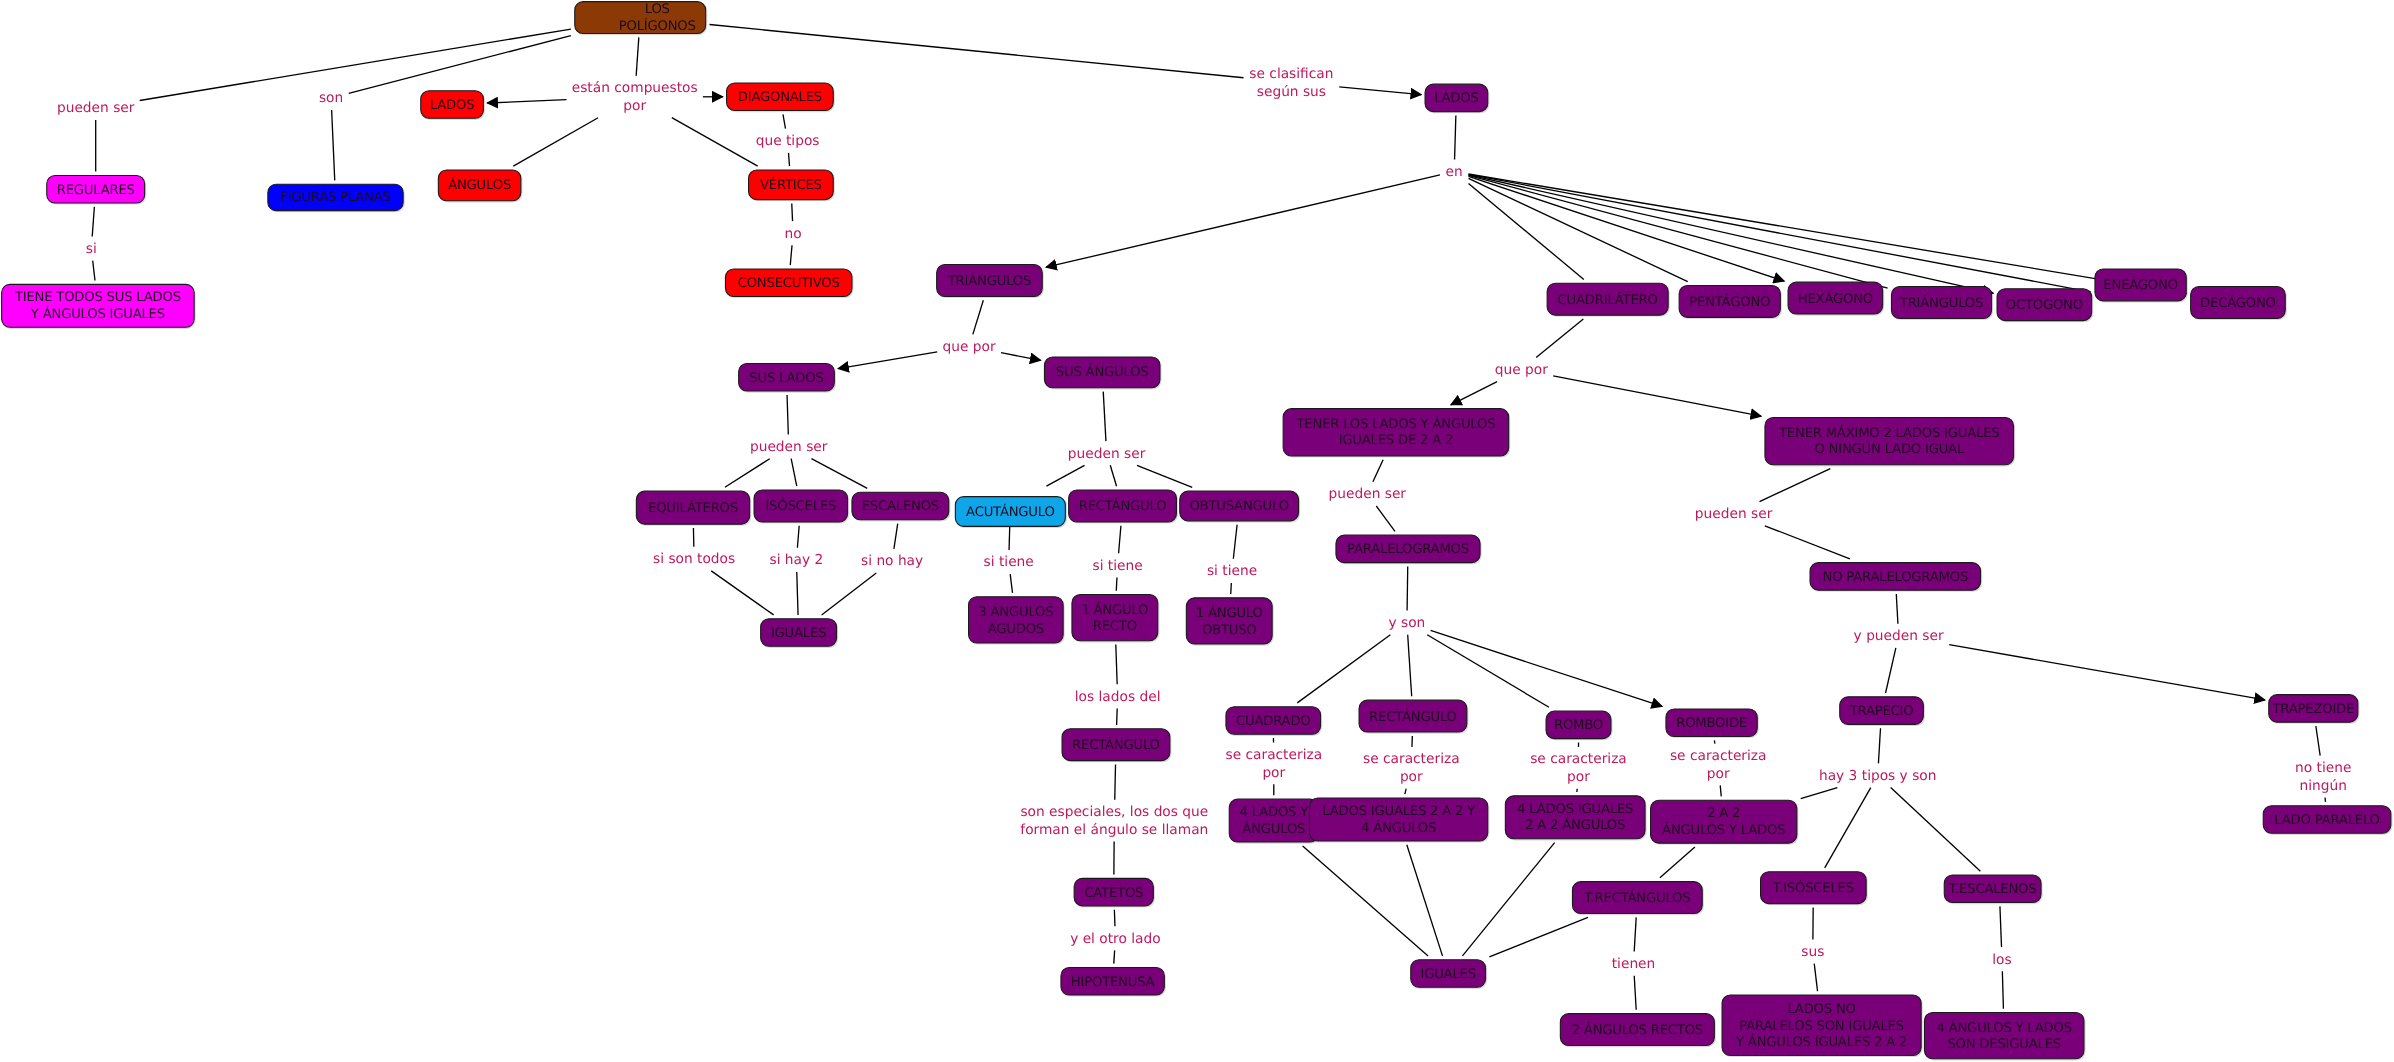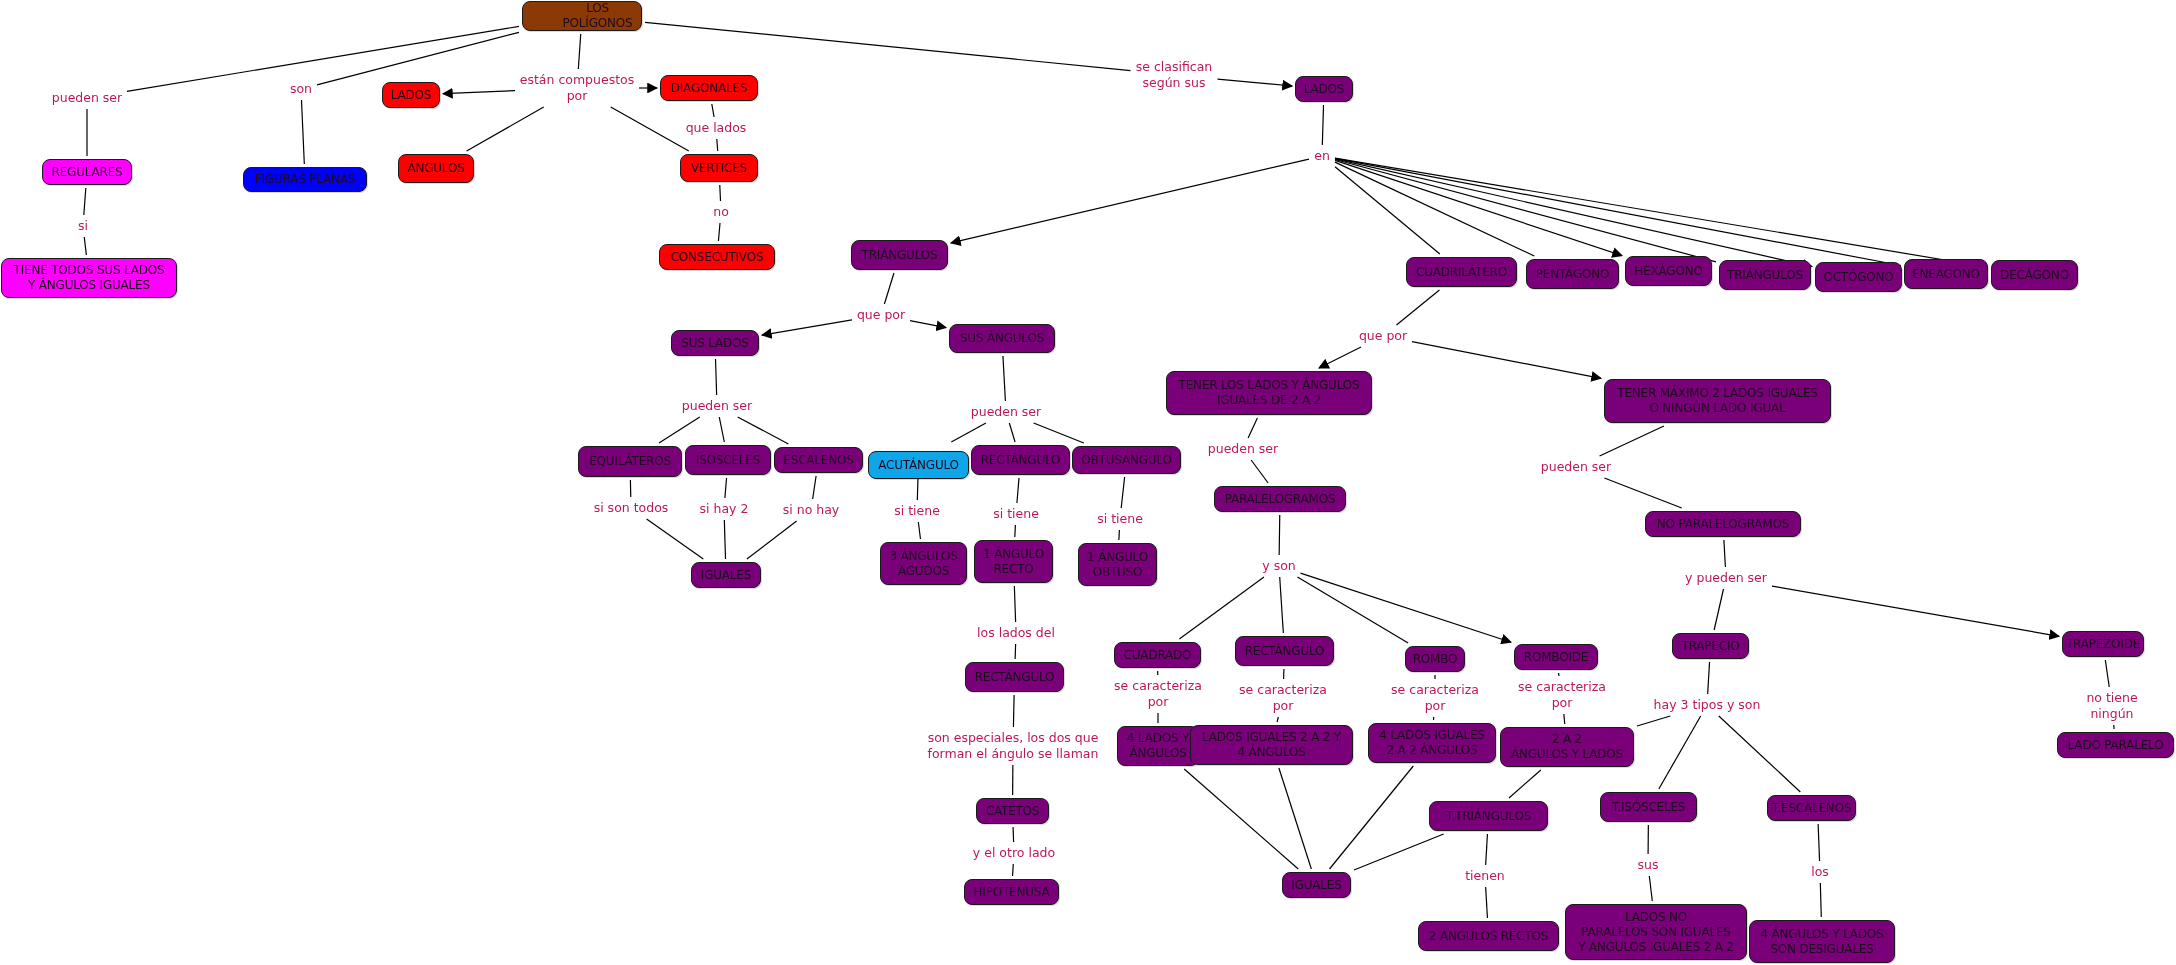--- a/index.html
+++ b/index.html
@@ -133,21 +133,21 @@
 <div class="node" style="left: 660px; top: 75px; width: 98px; height: 26px; background: rgb(255, 0, 0);"><span>DIAGONALES</span></div>
 <div class="node" style="left: 680px; top: 154px; width: 78px; height: 28px; background: rgb(255, 0, 0);"><span>VÉRTICES</span></div>
 <div class="node" style="left: 659px; top: 244px; width: 116px; height: 26px; background: rgb(255, 0, 0);"><span>CONSECUTIVOS</span></div>
 <div class="node" style="left: 1295px; top: 76px; width: 58px; height: 26px; background: rgb(122, 0, 122);"><span>LADOS</span></div>
 <div class="node" style="left: 851px; top: 240px; width: 97px; height: 30px; background: rgb(122, 0, 122);"><span>TRIÁNGULOS</span></div>
 <div class="node" style="left: 1406px; top: 257px; width: 111px; height: 30px; background: rgb(122, 0, 122);"><span>CUADRILÁTERO</span></div>
 <div class="node" style="left: 1526px; top: 259px; width: 93px; height: 30px; background: rgb(122, 0, 122);"><span>PENTÁGONO</span></div>
 <div class="node" style="left: 1625px; top: 256px; width: 87px; height: 30px; background: rgb(122, 0, 122);"><span>HEXÁGONO</span></div>
 <div class="node" style="left: 1719px; top: 260px; width: 92px; height: 30px; background: rgb(122, 0, 122);"><span>TRIÁNGULOS</span></div>
 <div class="node" style="left: 1815px; top: 262px; width: 87px; height: 30px; background: rgb(122, 0, 122);"><span>OCTÓGONO</span></div>
-<div class="node" style="left: 1904px; top: 259px; width: 84px; height: 30px; background: rgb(122, 0, 122);"><span>ENEÁGONO</span></div>
+<div class="node" style="left: 1904px; top: 244px; width: 84px; height: 30px; background: rgb(122, 0, 122);"><span>ENEÁGONO</span></div>
 <div class="node" style="left: 1991px; top: 260px; width: 87px; height: 30px; background: rgb(122, 0, 122);"><span>DECÁGONO</span></div>
 <div class="node" style="left: 671px; top: 330px; width: 88px; height: 26px; background: rgb(122, 0, 122);"><span>SUS LADOS</span></div>
 <div class="node" style="left: 949px; top: 324px; width: 106px; height: 29px; background: rgb(122, 0, 122);"><span>SUS ÁNGULOS</span></div>
 <div class="node" style="left: 578px; top: 446px; width: 104px; height: 31px; background: rgb(122, 0, 122);"><span>EQUILÁTEROS</span></div>
 <div class="node" style="left: 685px; top: 445px; width: 86px; height: 30px; background: rgb(122, 0, 122);"><span>ISÓSCELES</span></div>
 <div class="node" style="left: 774px; top: 447px; width: 89px; height: 26px; background: rgb(122, 0, 122);"><span>ESCALENOS</span></div>
 <div class="node" style="left: 691px; top: 562px; width: 70px; height: 26px; background: rgb(122, 0, 122);"><span>IGUALES</span></div>
 <div class="node" style="left: 868px; top: 451px; width: 101px; height: 28px; background: #0ea5e9;"><span>ACUTÁNGULO</span></div>
 <div class="node" style="left: 971px; top: 445px; width: 99px; height: 30px; background: rgb(122, 0, 122);"><span>RECTÁNGULO</span></div>
 <div class="node" style="left: 1072px; top: 446px; width: 109px; height: 28px; background: rgb(122, 0, 122);"><span>OBTUSANGULO</span></div>
@@ -175,36 +175,36 @@
 <div class="node" style="left: 1190px; top: 725px; width: 163px; height: 40px; background: rgb(122, 0, 122);"><span>LADOS IGUALES 2 A 2 Y
 4 ÁNGULOS</span></div>
 <div class="node" style="left: 1368px; top: 723px; width: 128px; height: 40px; background: rgb(122, 0, 122);"><span>4 LADOS IGUALES
 2 A 2 ÁNGULOS</span></div>
 <div class="node" style="left: 1500px; top: 727px; width: 134px; height: 40px; background: rgb(122, 0, 122);"><span>2 A 2
 ÁNGULOS Y LADOS</span></div>
 <div class="node" style="left: 1282px; top: 872px; width: 69px; height: 26px; background: rgb(122, 0, 122);"><span>IGUALES</span></div>
 <div class="node" style="left: 1672px; top: 633px; width: 77px; height: 26px; background: rgb(122, 0, 122);"><span>TRAPECIO</span></div>
 <div class="node" style="left: 2062px; top: 631px; width: 82px; height: 26px; background: rgb(122, 0, 122);"><span>TRAPEZOIDE</span></div>
 <div class="node" style="left: 2057px; top: 732px; width: 117px; height: 26px; background: rgb(122, 0, 122);"><span>LADO PARALELO</span></div>
-<div class="node" style="left: 1429px; top: 801px; width: 119px; height: 30px; background: rgb(122, 0, 122);"><span>T.TRIÁNGULOS</span></div>
+<div class="node" style="left: 1429px; top: 801px; width: 119px; height: 30px; background: rgb(122, 0, 122);"><span>T.RECTÁNGULOS</span></div>
 <div class="node" style="left: 1600px; top: 792px; width: 97px; height: 30px; background: rgb(122, 0, 122);"><span>T.ISÓSCELES</span></div>
 <div class="node" style="left: 1767px; top: 795px; width: 89px; height: 26px; background: rgb(122, 0, 122);"><span>T.ESCALENOS</span></div>
 <div class="node" style="left: 1418px; top: 921px; width: 141px; height: 30px; background: rgb(122, 0, 122);"><span>2 ÁNGULOS RECTOS</span></div>
 <div class="node" style="left: 1565px; top: 904px; width: 182px; height: 56px; background: rgb(122, 0, 122);"><span>LADOS NO
 PARALELOS SON IGUALES
 Y ÁNGULOS IGUALES 2 A 2</span></div>
 <div class="node" style="left: 1749px; top: 920px; width: 146px; height: 43px; background: rgb(122, 0, 122);"><span>4 ÁNGULOS Y LADOS
 SON DESIGUALES</span></div>
 
 <div class="link" style="left:87px;top:98px;">pueden ser</div>
 <div class="link" style="left:83px;top:226px;">si</div>
 <div class="link" style="left:301px;top:89px;">son</div>
 <div class="link" style="left:577px;top:88px;">están compuestos
 por</div>
-<div class="link" style="left:716px;top:128px;">que lados</div>
+<div class="link" style="left:716px;top:128px;">que tipos</div>
 <div class="link" style="left:721px;top:212px;">no</div>
 <div class="link" style="left:1174px;top:75px;">se clasifican
 según sus</div>
 <div class="link" style="left:1322px;top:156px;">en</div>
 <div class="link" style="left:881px;top:315px;">que por</div>
 <div class="link" style="left:717px;top:406px;">pueden ser</div>
 <div class="link" style="left:1006px;top:412px;">pueden ser</div>
 <div class="link" style="left:631px;top:508px;">si son todos</div>
 <div class="link" style="left:724px;top:509px;">si hay 2</div>
 <div class="link" style="left:811px;top:510px;">si no hay</div>

